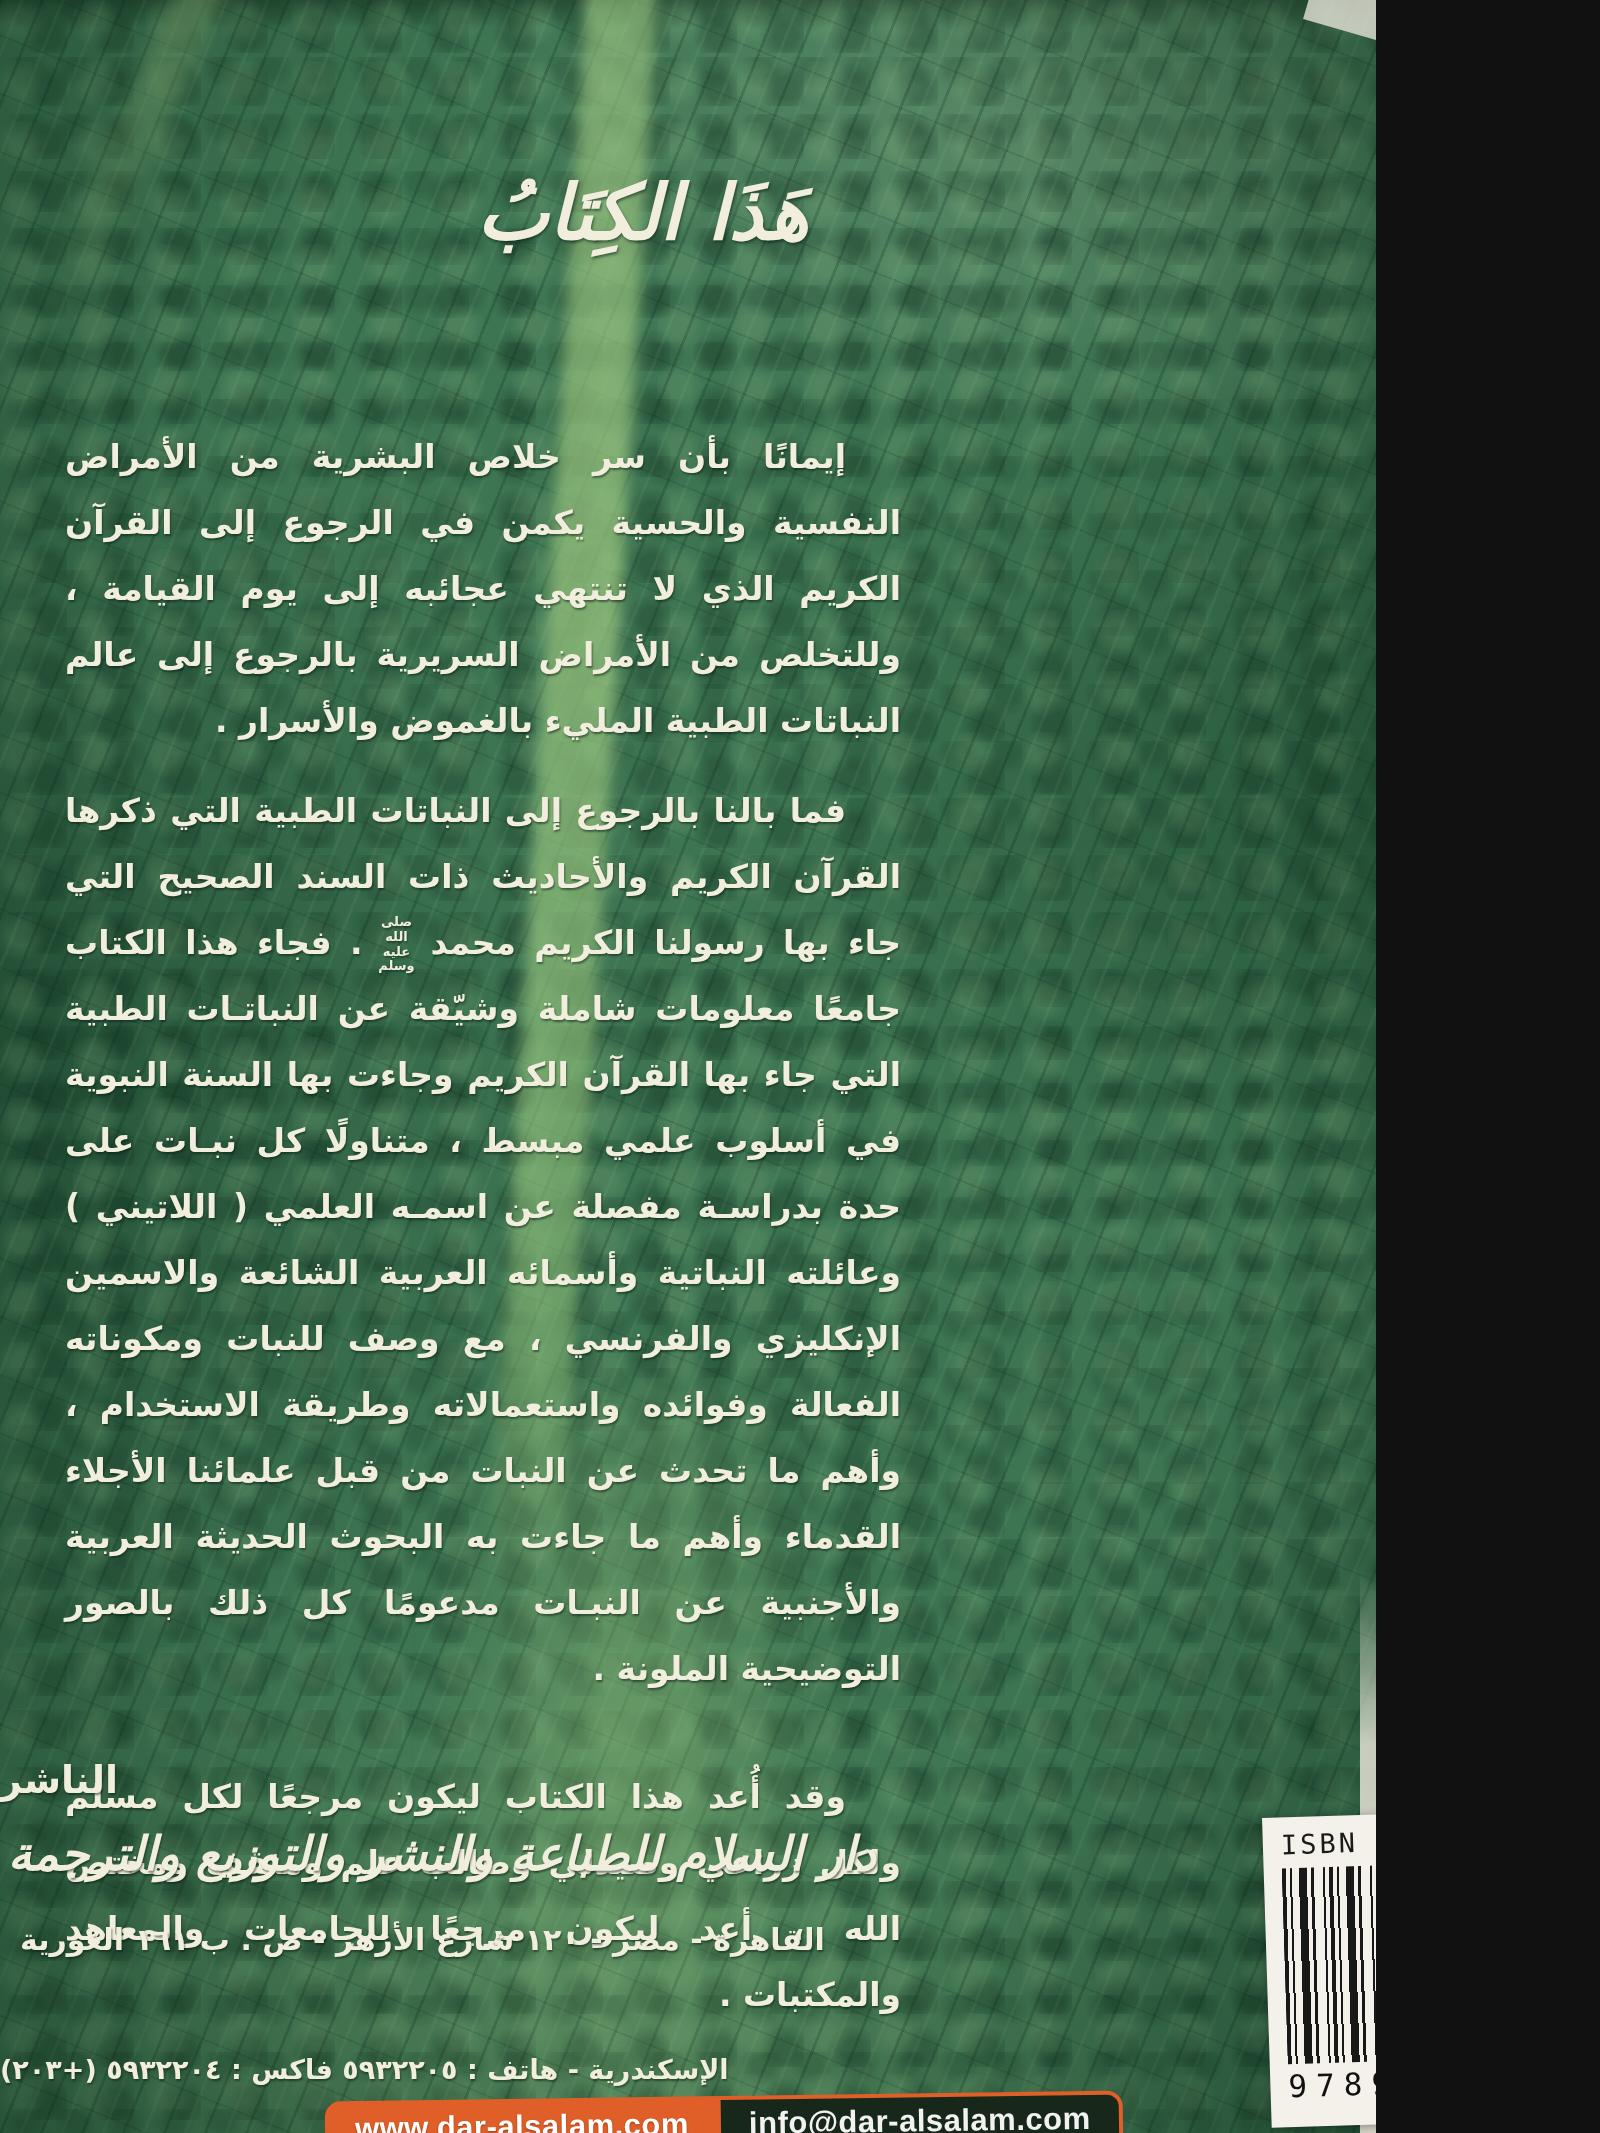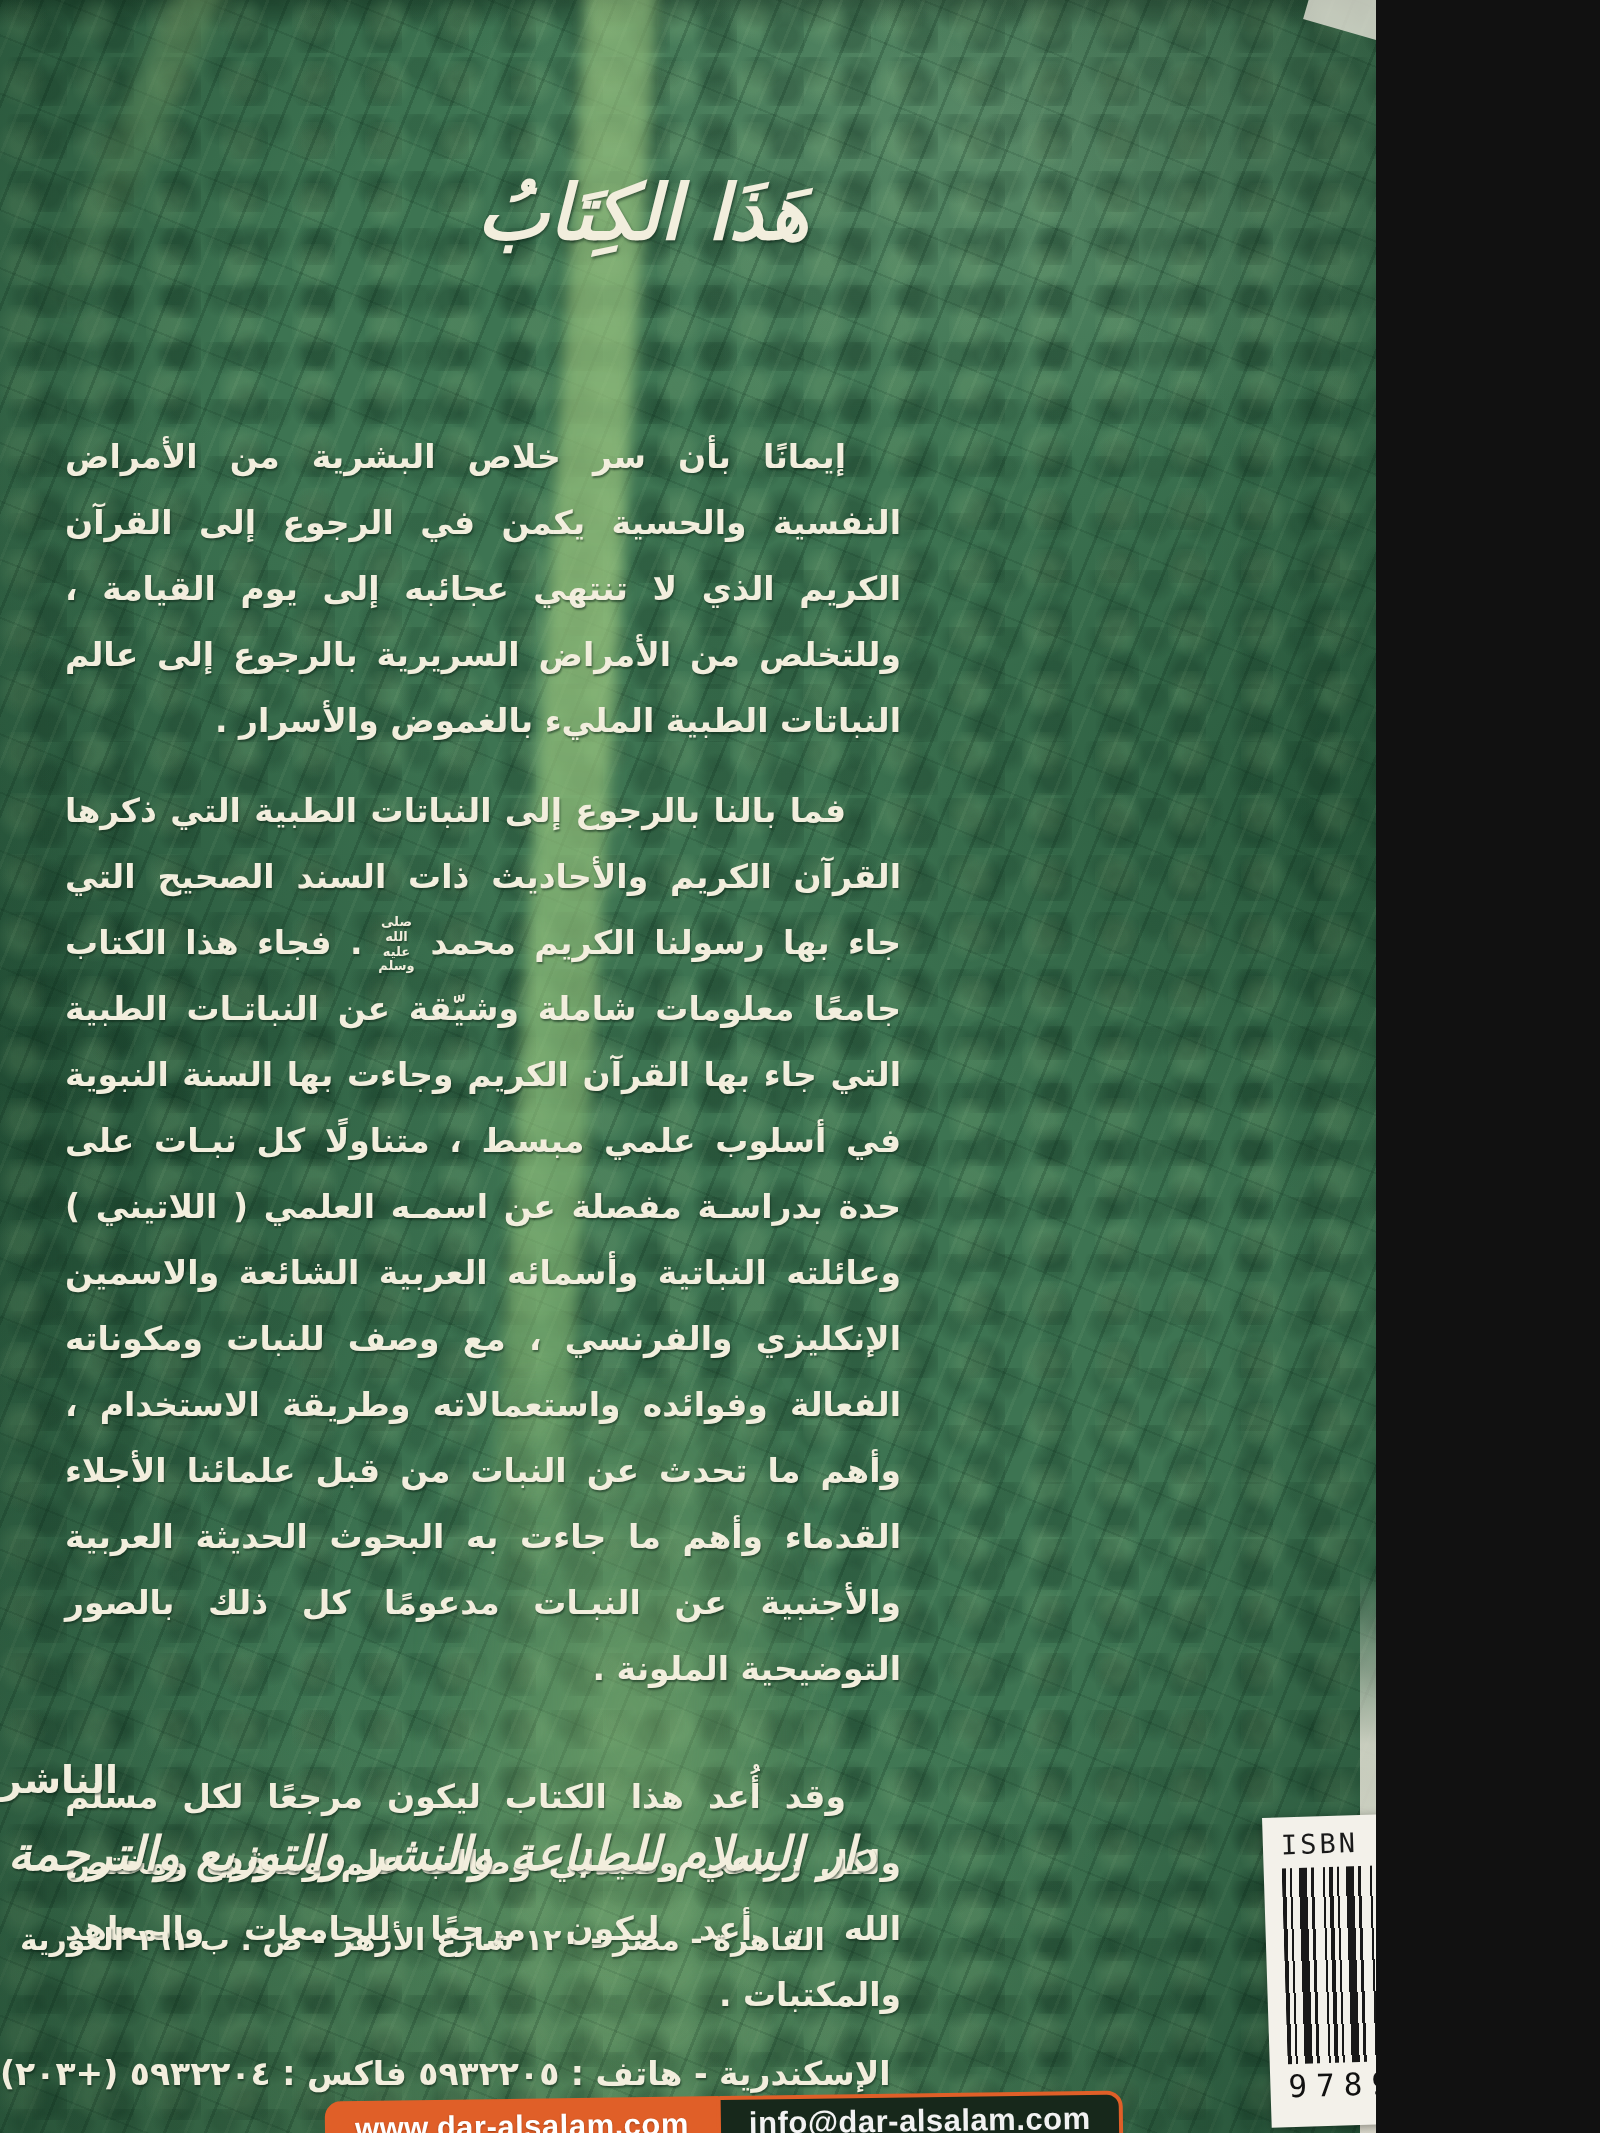--- a/index.html
+++ b/index.html
@@ -61,21 +61,21 @@
   .honorific{display:inline-block;width:46px;font-size:13px;line-height:1.15;
     vertical-align:middle;text-align:center;margin:0 11px;white-space:normal;text-indent:0;}
   .pub-line{position:absolute;z-index:10;direction:rtl;text-align:left;
     color:var(--text-cream,#f2eedd);font-weight:bold;
     text-shadow:1px 2px 2px rgba(8,30,18,0.5);}
   .pub-heading{top:1758px;left:0;right:120px;font-size:38px;}
   .pub-name{top:1826px;left:0;right:0;transform:translateX(8px);font-size:47px;font-style:italic;}
   .pub-address{top:1922px;left:0;right:0;transform:translateX(20px);font-size:30px;}
   .pub-phones{top:1970px;left:0;right:370px;font-size:28px;}
   .pub-fax{top:2014px;left:0;right:270px;font-size:28px;}
-  .pub-alex{top:2054px;left:0;right:386px;font-size:33px;}
+  .pub-alex{top:2054px;left:0;right:386px;font-size:27px;}
   
   .link-bar{position:absolute;z-index:12;left:325px;top:2096px;display:flex;align-items:stretch;
     transform:rotate(-0.8deg);font-family:"Liberation Sans",sans-serif;}
   .web-box{background:var(--bar-orange,#e05f28);border-radius:16px 0 0 4px;
     padding:10px 30px 16px;color:#fff;font-size:31px;font-weight:bold;letter-spacing:0.5px;
     text-shadow:0 1px 2px rgba(90,30,0,0.5);}
   .mail-box{background:var(--bar-dark,#17281b);border:4px solid var(--bar-orange,#e05f28);
     border-radius:4px 16px 4px 4px;margin-left:-2px;
     padding:6px 28px 12px;color:#f2f2f2;font-size:31px;font-weight:bold;letter-spacing:0.5px;}
   

